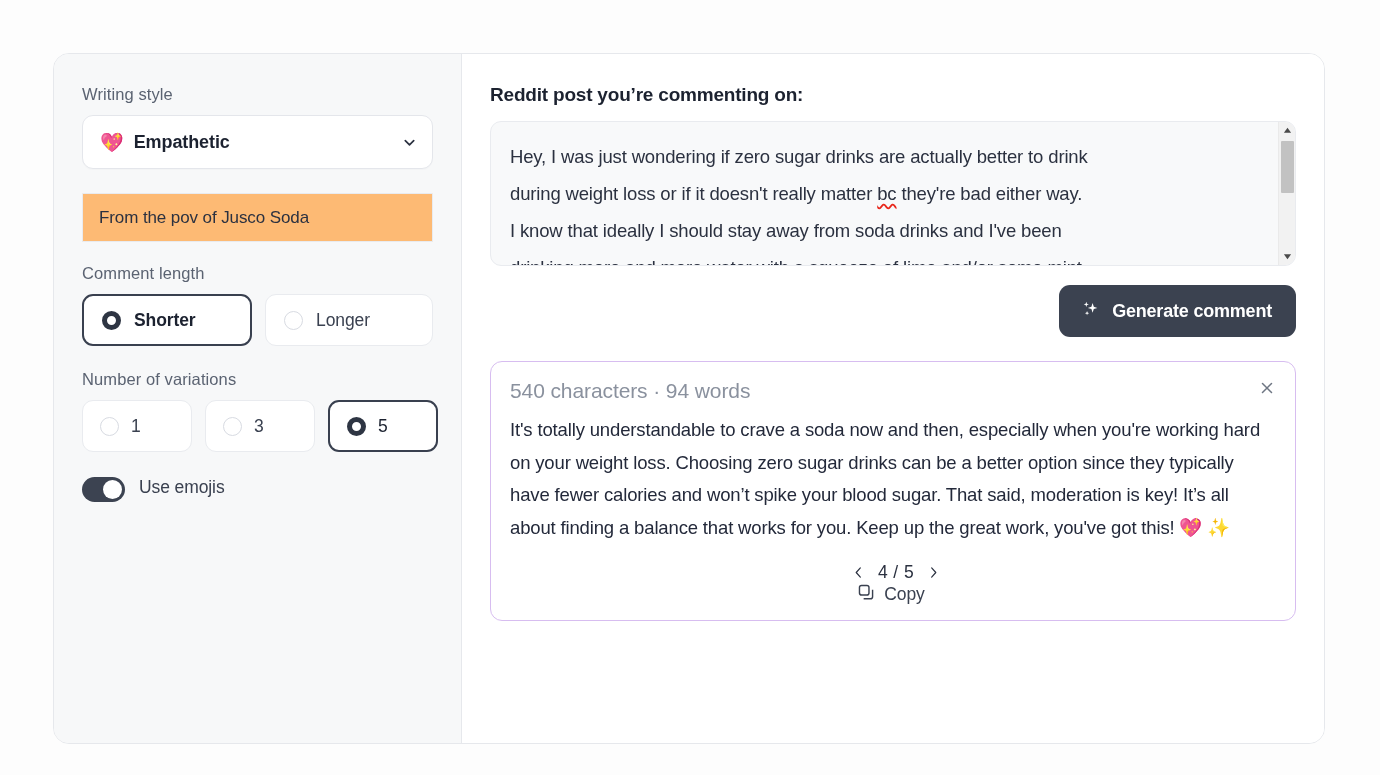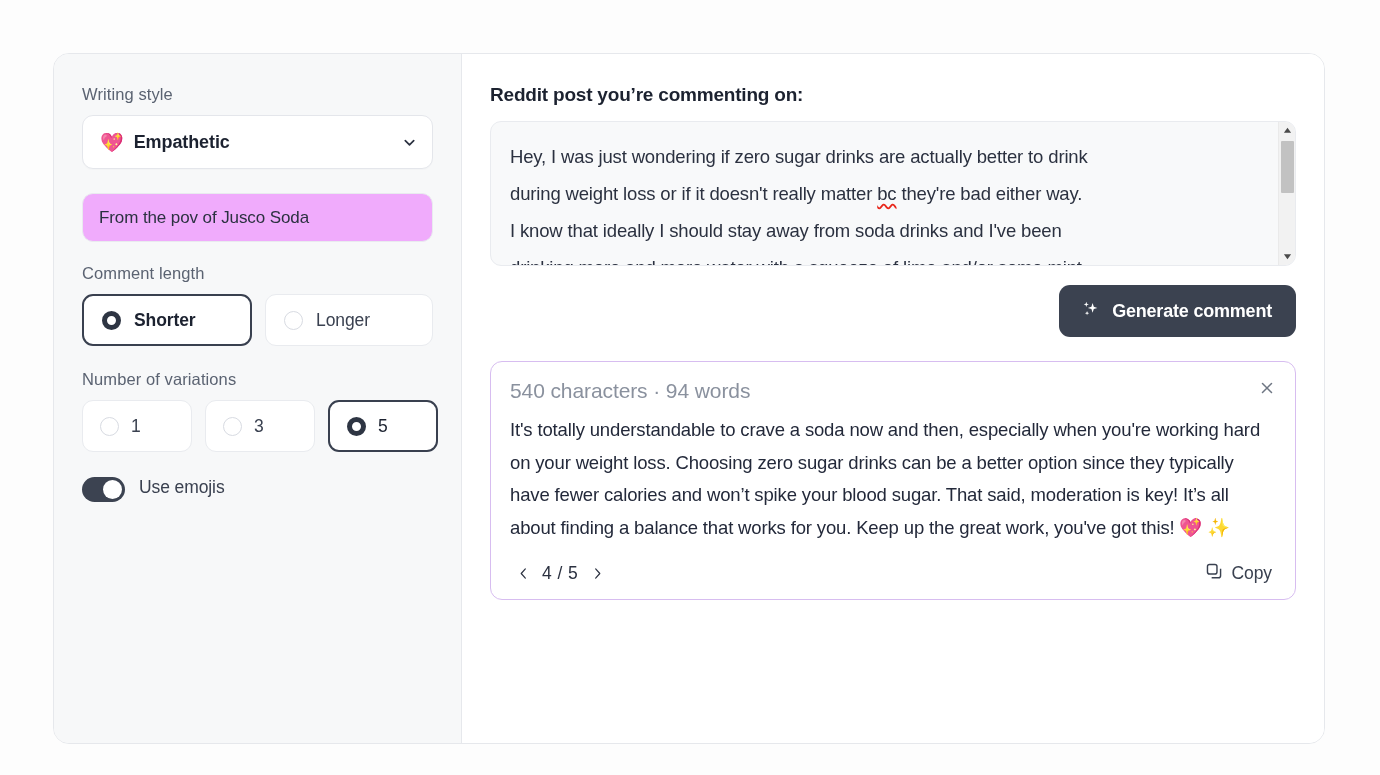--- a/index.html
+++ b/index.html
@@ -64,23 +64,23 @@
   .chev-down { width: 15px; height: 15px; flex-shrink: 0; }
   .chev-down svg { display: block; }
 
   .gap-a { height: 24px; }
   .gap-b { height: 22px; }
   .gap-c { height: 24px; }
   .gap-d { height: 25px; }
 
   .text-input {
     height: 49px;
-    background: #f0abfc;
+    background: #fdba74;
     border: 1px solid #e9ebef;
-    border-radius: 11px;
+    border-radius: 1px;
     padding: 0 16px;
     display: flex;
     align-items: center;
     cursor: text;
   }
   .text-input .val {
     font-size: 17px;
     color: #2b3140;
     letter-spacing: -.1px;
   }
@@ -256,20 +256,21 @@
     font-size: 18.5px;
     line-height: 32.5px;
     color: #23293a;
     letter-spacing: -.15px;
   }
   .result-foot {
     margin-top: 18px;
     display: flex;
     align-items: center;
     justify-content: space-between;
+    flex-direction: column;
   }
   .pager { display: flex; align-items: center; gap: 12px; padding-left: 6px; }
   .pager .arr {
     width: 14px; height: 17px;
     display: flex; align-items: center; justify-content: center;
     cursor: pointer;
   }
   .pager .count {
     font-size: 17.5px;
     color: #2b3140;

